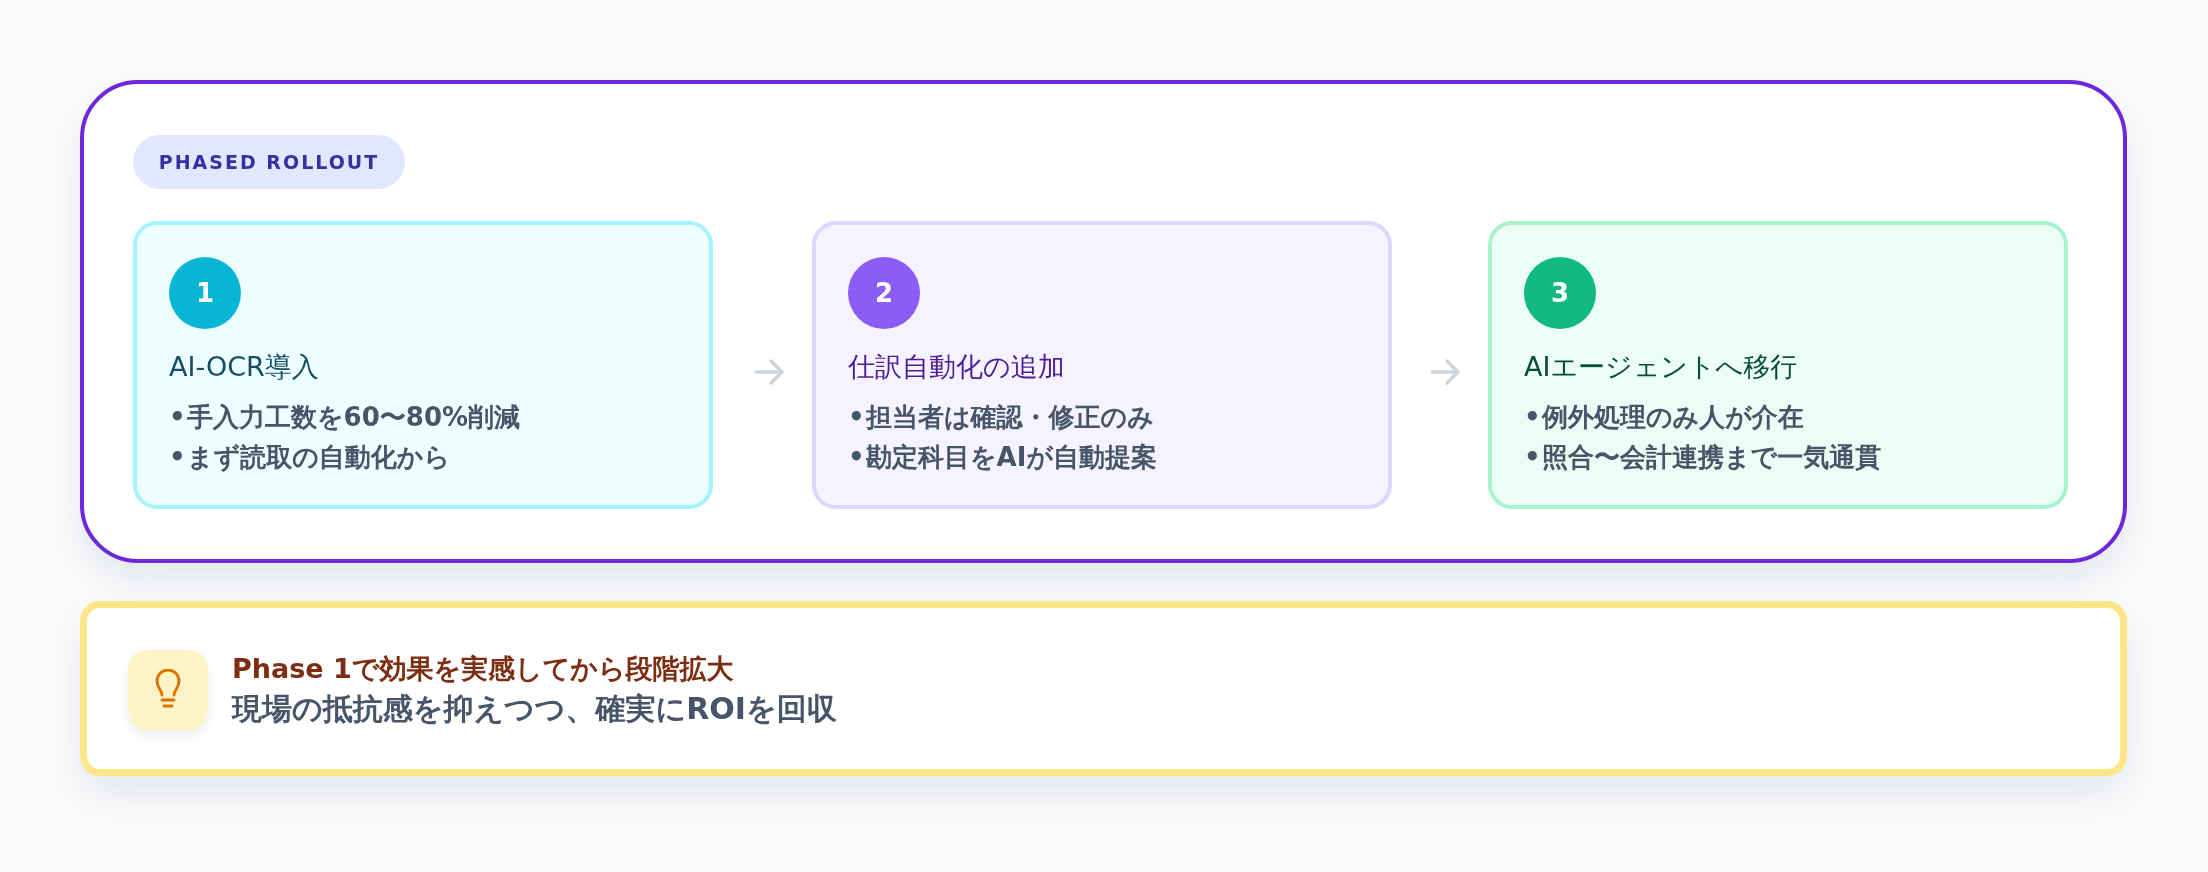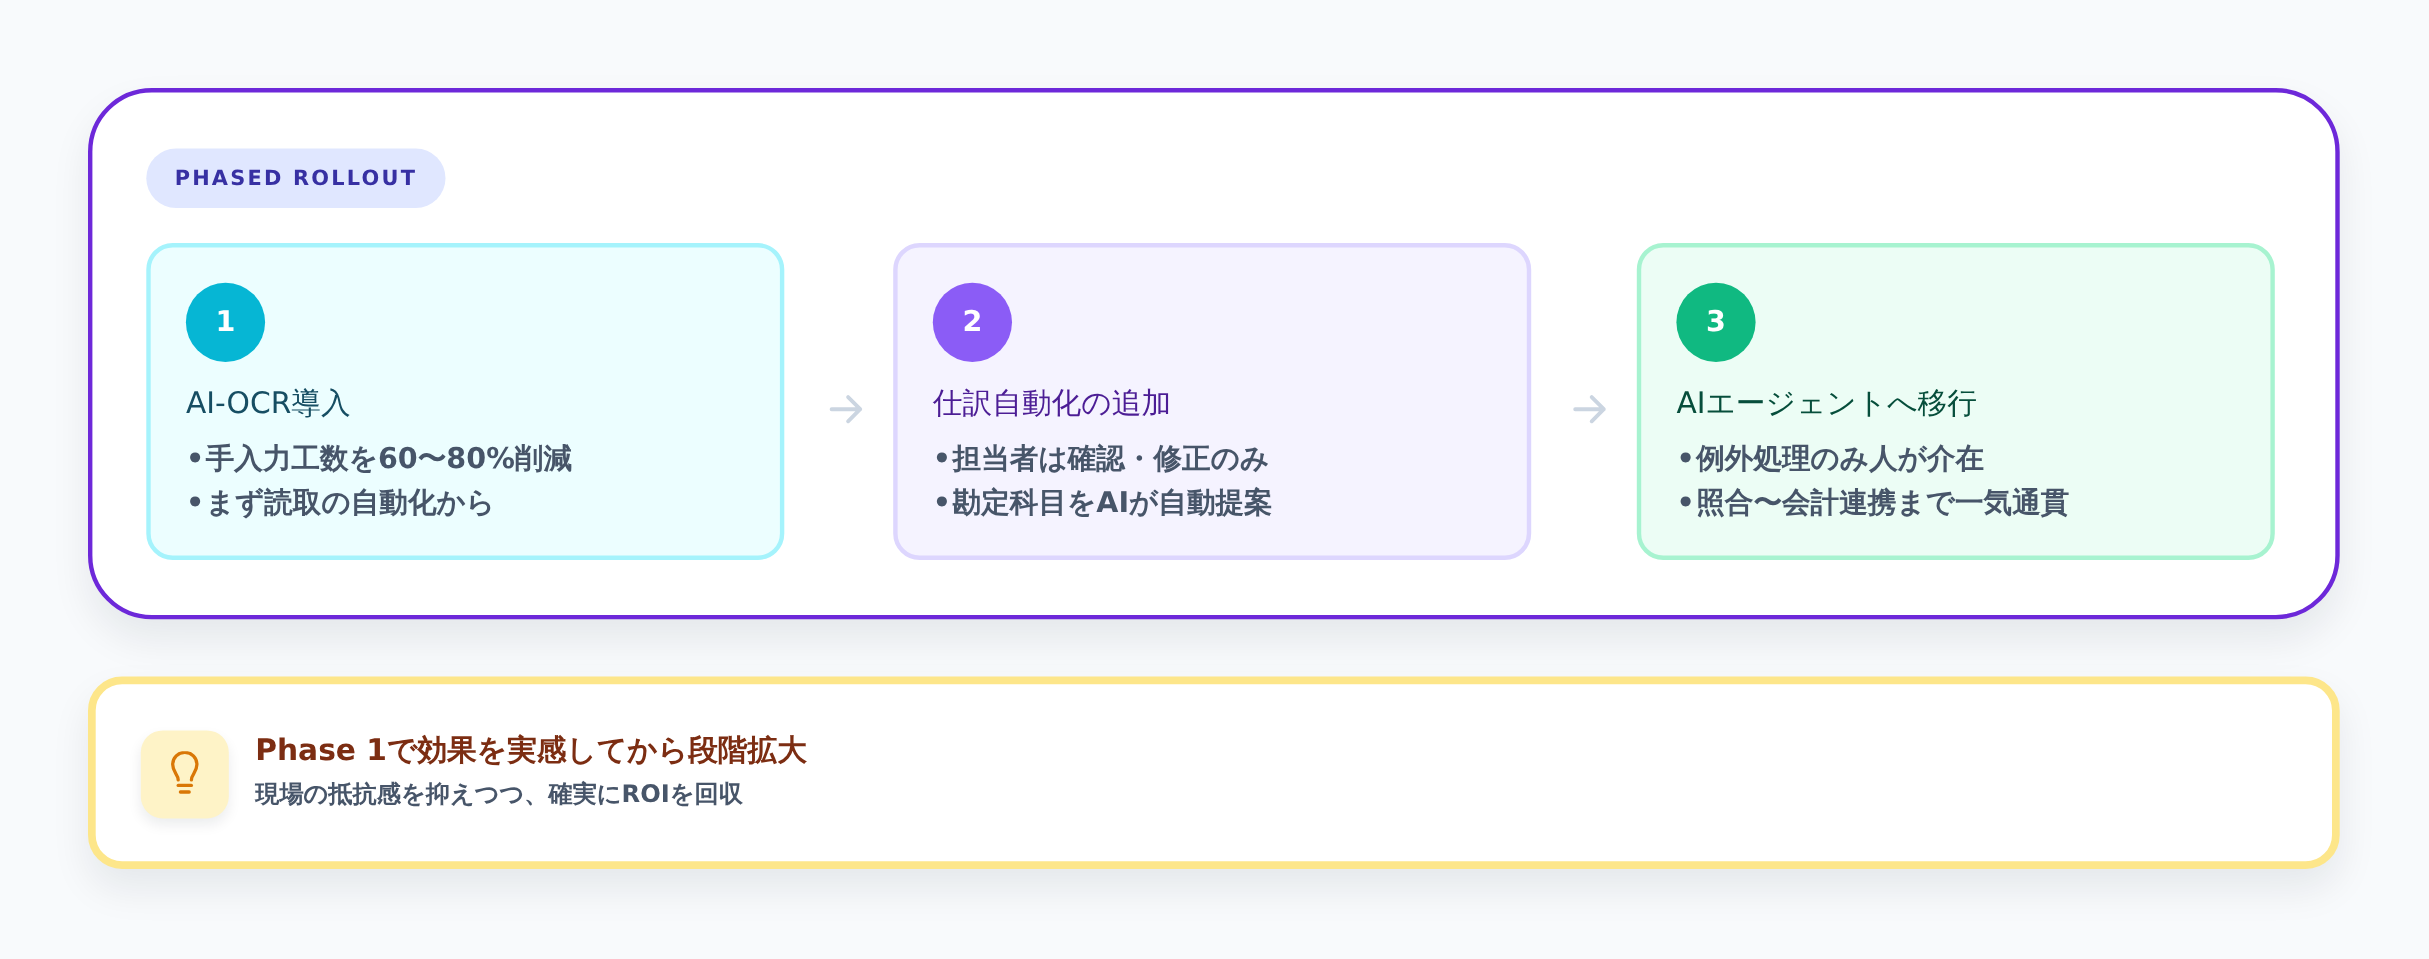--- a/index.html
+++ b/index.html
@@ -84,25 +84,25 @@
   .arrow {
     position: absolute;
     top: 270px;
     width: 40px; height: 36px;
     display: flex; align-items: center; justify-content: center;
   }
   .arrow.a1 { left: 666px; }
   .arrow.a2 { left: 1342px; }
   .callout {
     position: absolute;
-    left: 80px; top: 615px;
+    left: 80px; top: 601px;
     width: 2047px; height: 175px;
     background: #ffffff;
     border: 7px solid #fde68a;
-    border-radius: 31px;
+    border-radius: 20px;
     box-shadow: 0 18px 36px rgba(15, 23, 42, 0.08);
     padding-left: 43px;
   }
   .bulb-tile {
     position: absolute;
     left: 41px; top: 42px;
     width: 80px; height: 80px;
     border-radius: 20px;
     background: #fef3c7;
     box-shadow: 0 6px 12px rgba(15, 23, 42, 0.08);
@@ -113,21 +113,21 @@
     left: 145px; top: 42px;
     font-size: 27px;
     font-weight: bold;
     color: #7c2d12;
     line-height: 38px;
     white-space: nowrap;
   }
   .callout-sub {
     position: absolute;
     left: 145px; top: 82px;
-    font-size: 22px;
+    font-size: 30px;
     font-weight: bold;
     color: #475569;
     line-height: 38px;
     white-space: nowrap;
   }
 </style>
 </head>
 <body>
 
 <div class="rollout">

